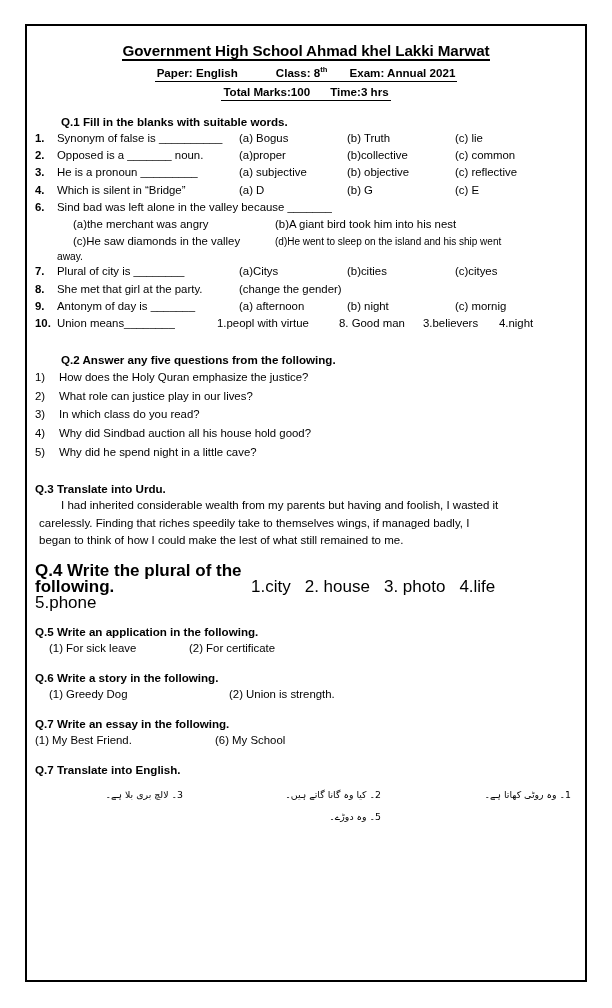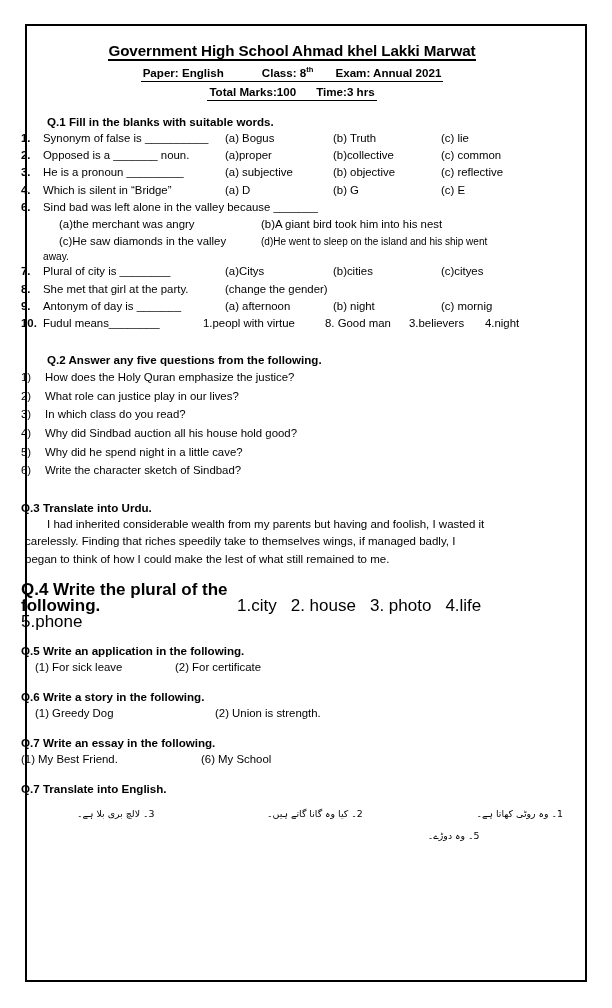--- a/index.html
+++ b/index.html
@@ -19,21 +19,21 @@
     position: absolute;
     left: 25px;
     top: 24px;
     width: 562px;
     height: 958px;
     border: 2px solid #000000;
     box-sizing: border-box;
   }
   .content {
     position: absolute;
-    left: 11px;
+    left: 25px;
     top: 24px;
     width: 562px;
     height: 958px;
     box-sizing: border-box;
     padding: 18px 10px 0 10px;
   }
 
   
   .hdr { text-align: center; }
   .hdr-title {
@@ -134,24 +134,23 @@
   .opt-pair .p1 { display: inline-block; width: 140px; }
   .opt-pair .p1.wide { width: 180px; }
   .opt-pair .p2 { display: inline-block; }
   .spacer-md { height: 13px; }
   .spacer-lg { height: 20px; }
 
   
   .urdu-block { margin-top: 6px; }
   .urdu-row {
     display: flex;
-    justify-content: center;
+    justify-content: flex-start;
     font-size: 11px;
     line-height: 22px;
-    gap: 29px;
   }
   .urdu-cell {
     direction: rtl;
     unicode-bidi: bidi-override;
     font-family: "DejaVu Sans", sans-serif;
     font-size: 9.4px;
     text-align: right;
     white-space: nowrap;
   }
   .u-col1 { width: 148px; text-align: right; padding-right: 8px; }
@@ -210,32 +209,31 @@
   <div class="row">
     <span class="num">7.</span><span class="stem">Plural of city is ________</span><span class="opt-a">(a)Citys</span><span class="opt-b">(b)cities</span><span class="opt-c">(c)cityes</span>
   </div>
   <div class="row">
     <span class="num">8.</span><span class="stem">She met that girl at the party.</span><span class="opt-a">(change the gender)</span>
   </div>
   <div class="row">
     <span class="num">9.</span><span class="stem">Antonym of day is _______</span><span class="opt-a">(a) afternoon</span><span class="opt-b">(b) night</span><span class="opt-c">(c) mornig</span>
   </div>
   <div class="row">
-    <span class="num">10.</span><span style="display:inline-block;width:160px;">Fudul means________</span><span style="display:inline-block;width:122px;">1.peopl with virtue</span><span style="display:inline-block;width:84px;">8. Good man</span><span style="display:inline-block;width:76px;">3.believers</span><span>4.night</span>
+    <span class="num">10.</span><span style="display:inline-block;width:160px;">Union means________</span><span style="display:inline-block;width:122px;">1.peopl with virtue</span><span style="display:inline-block;width:84px;">8. Good man</span><span style="display:inline-block;width:76px;">3.believers</span><span>4.night</span>
   </div>
 
   <div class="spacer-lg"></div>
 
   <div class="qhead indent-qhead">Q.2 Answer any five questions from the following.</div>
   <div class="q2row"><span class="n">1)</span><span>How does the Holy Quran emphasize the justice?</span></div>
   <div class="q2row"><span class="n">2)</span><span>What role can justice play in our lives?</span></div>
   <div class="q2row"><span class="n">3)</span><span>In which class do you read?</span></div>
   <div class="q2row"><span class="n">4)</span><span>Why did Sindbad auction all his house hold good?</span></div>
   <div class="q2row"><span class="n">5)</span><span>Why did he spend night in a little cave?</span></div>
-  <div class="q2row"><span class="n">6)</span><span>Write the character sketch of Sindbad?</span></div>
 
   <div class="spacer-lg"></div>
 
   <div class="qhead">Q.3 Translate into Urdu.</div>
   <div class="para">
     <div class="lead">I had inherited considerable wealth from my parents but having and foolish, I wasted it</div>
     <div>carelessly. Finding that riches speedily take to themselves wings, if managed badly, I</div>
     <div>began to think of how I could make the lest of what still remained to me.</div>
   </div>
 

